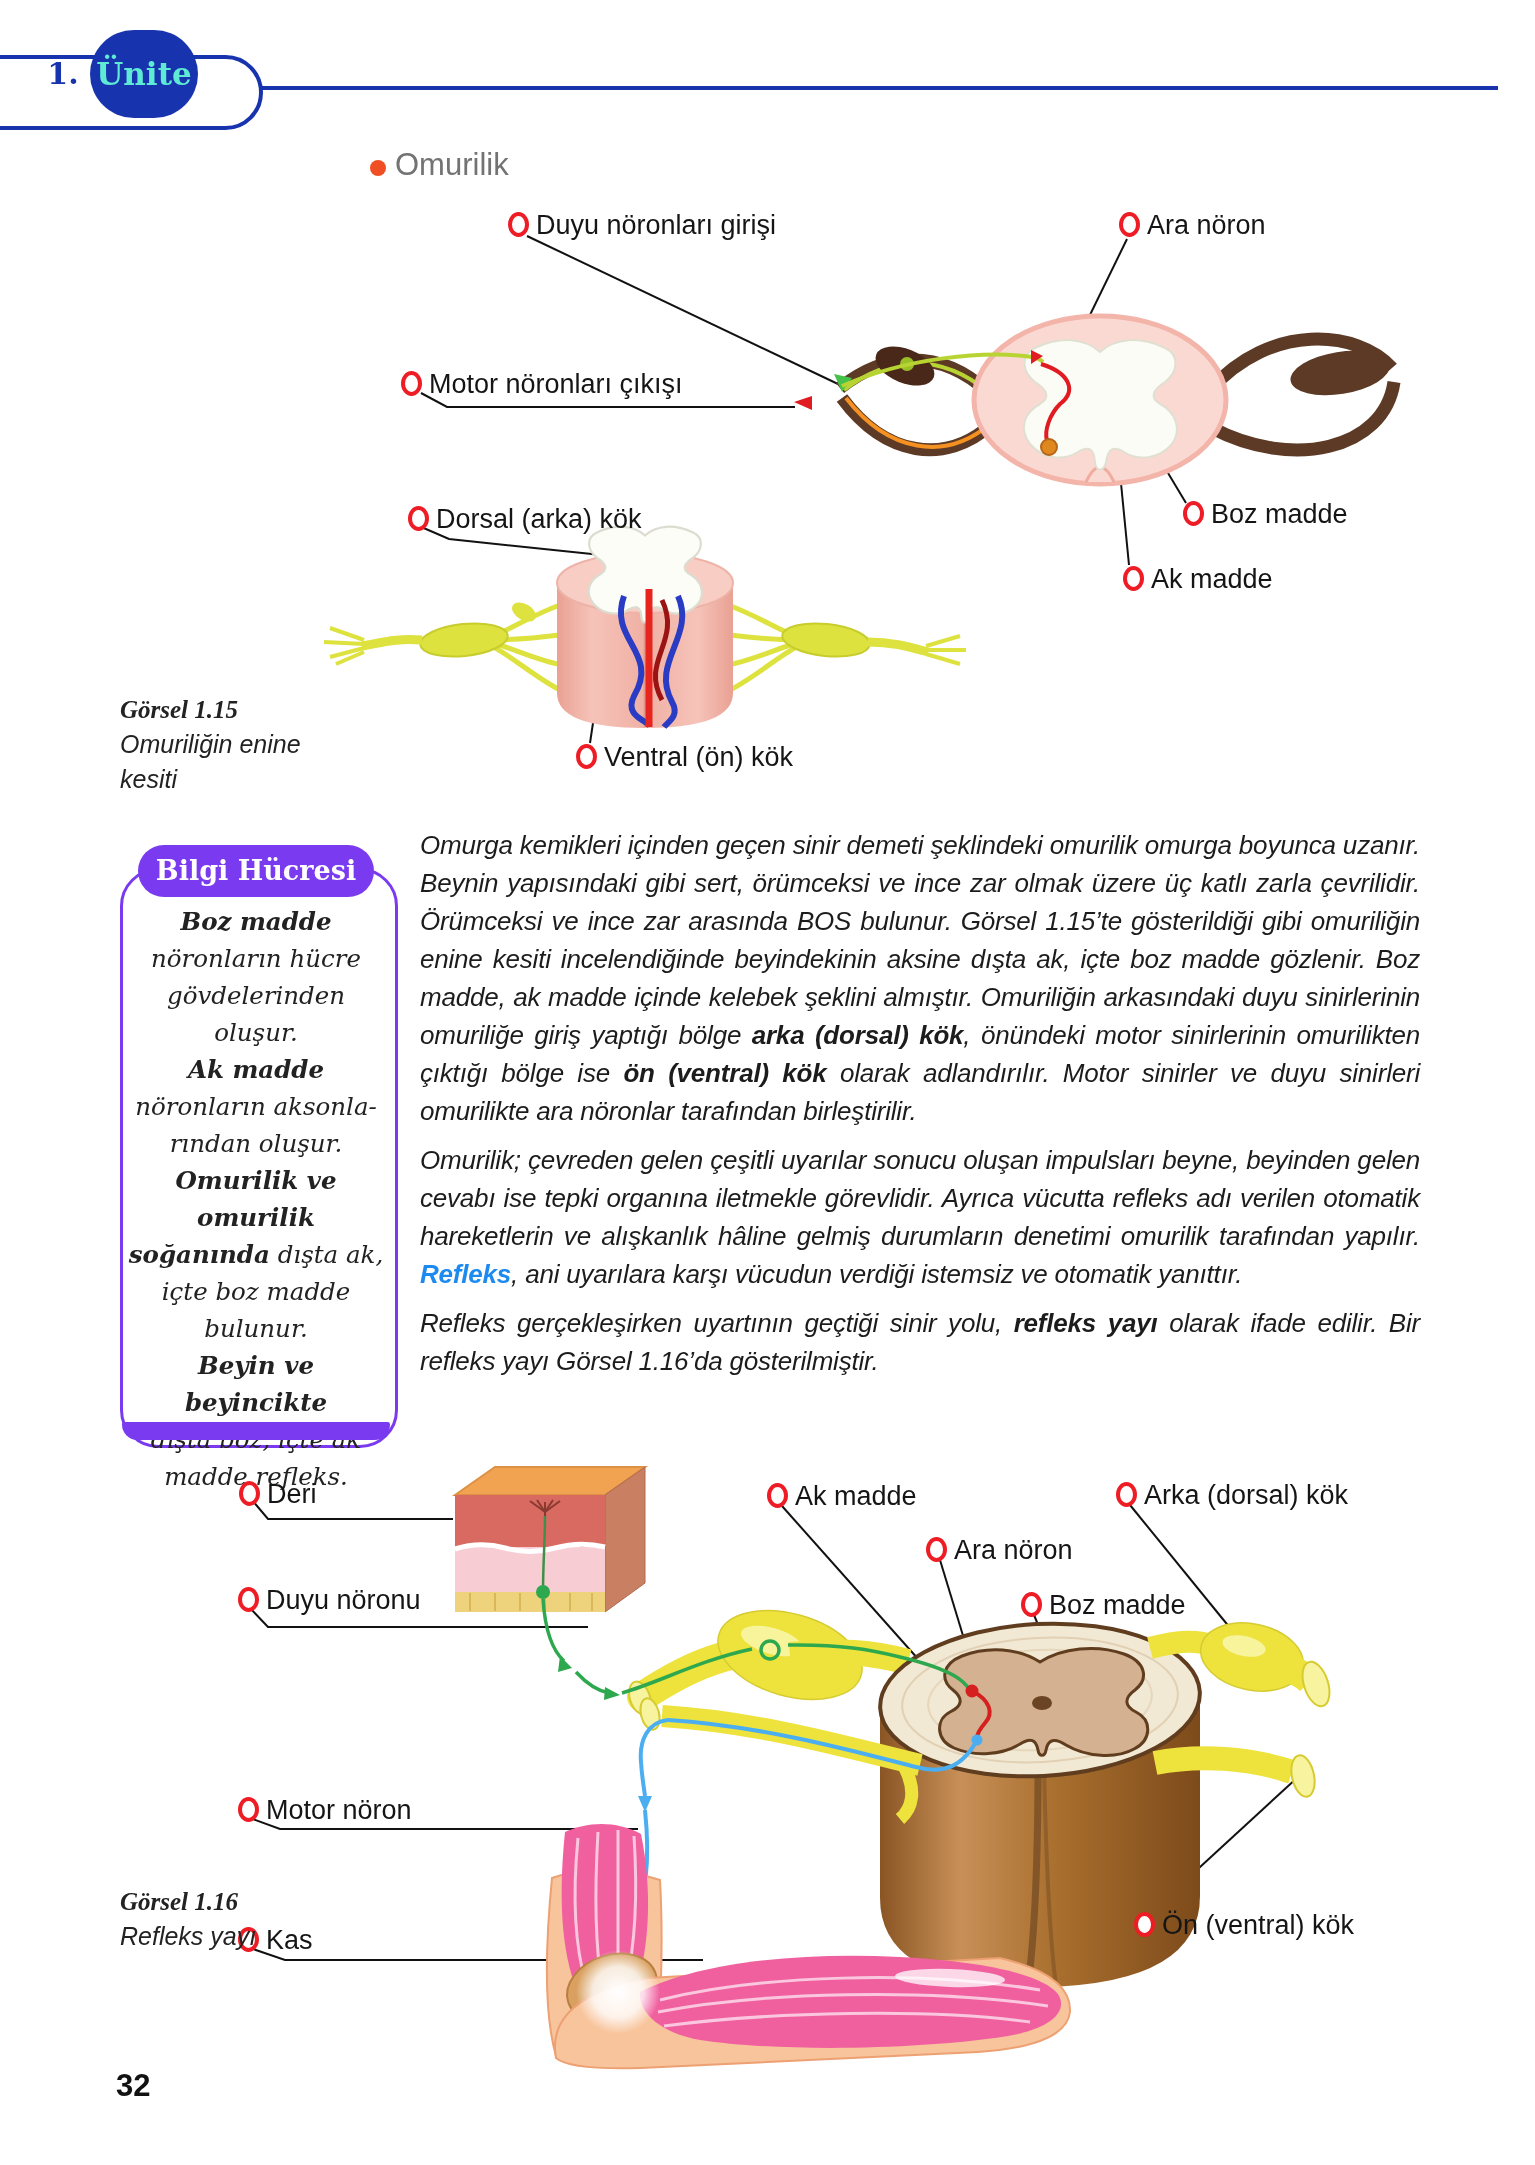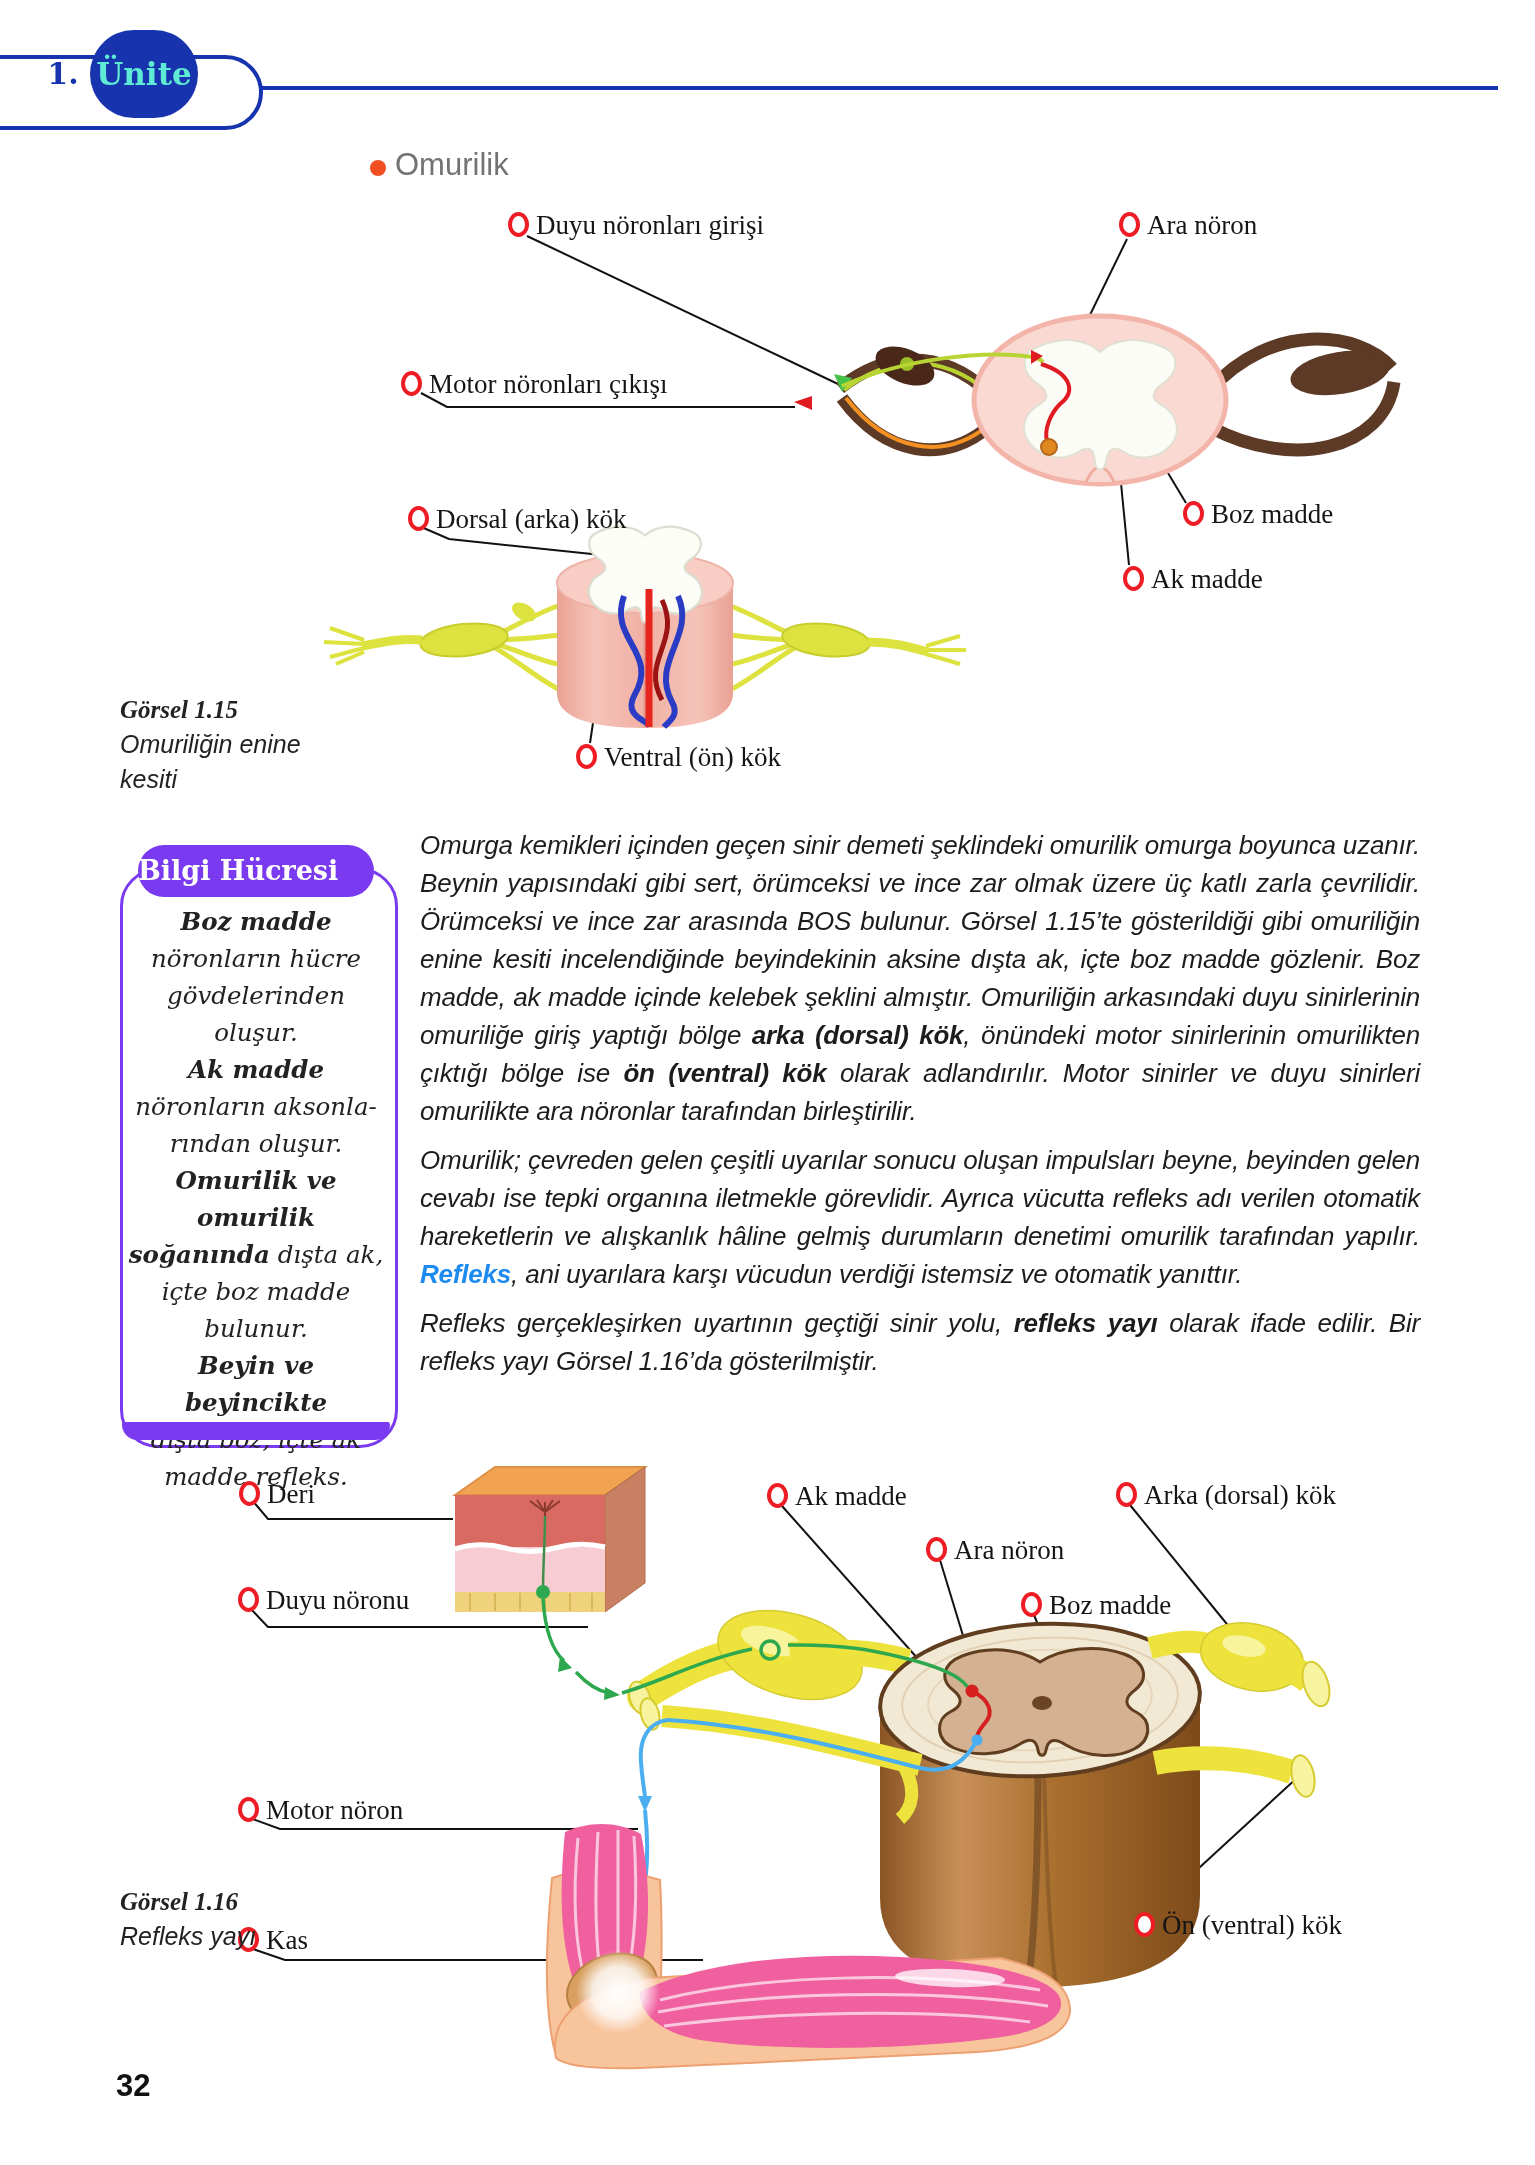--- a/index.html
+++ b/index.html
@@ -11,31 +11,31 @@
         border:4px solid #1733ad;border-radius:38px;}
   .hdr-blue-pill{position:absolute;left:90px;top:30px;width:108px;height:88px;background:#1733ad;
         border-radius:44px;color:#5eead4;font-family:"DejaVu Serif",serif;font-weight:bold;font-size:31px;
         text-align:center;line-height:88px;}
   .hdr-num{position:absolute;left:38px;top:30px;width:50px;height:88px;color:#1733ad;
         font-family:"DejaVu Serif",serif;font-weight:bold;font-size:30px;text-align:center;line-height:88px;}
   
   .sec-bullet{position:absolute;left:370px;top:160px;width:16px;height:16px;border-radius:50%;background:#f04e23;}
   .sec-title{position:absolute;left:395px;top:147px;font-size:31px;font-weight:normal;color:#737373;}
   
-  .lbl{position:absolute;white-space:nowrap;font-family:Liberation Serif, serif;font-size:27px;color:#151515;text-align:center;}
+  .lbl{position:absolute;white-space:nowrap;font-family:Liberation Sans, sans-serif;font-size:27px;color:#151515;text-align:center;}
   .lbl .dot{display:inline-block;width:13px;height:17px;border:4.5px solid #ee1c24;border-radius:50%;
         background:#fff;margin-right:7px;vertical-align:-3px;}
   
   .cap{position:absolute;font-style:italic;font-size:25px;color:#222;line-height:35px;}
   .cap .ct{font-weight:bold;font-family:Liberation Serif, serif;}
   
   .ibox{position:absolute;left:120px;top:868px;width:272px;height:574px;border:3.5px solid #7a3bf0;
         border-radius:38px;background:#fff;}
   .ibox-title{position:absolute;left:138px;top:845px;width:236px;height:52px;background:#7a3bf0;border-radius:27px;
-        color:#fff;font-family:"DejaVu Serif",serif;font-weight:bold;font-size:27px;text-align:left;line-height:52px;}
+        color:#fff;font-family:"DejaVu Serif",serif;font-weight:bold;font-size:27px;text-align:center;line-height:52px;}
   .ibox-foot{position:absolute;left:122px;top:1422px;width:268px;height:18px;background:#7a3bf0;
         border-radius:4px 4px 26px 26px;}
   .ibox-body{position:absolute;left:126px;top:903px;width:260px;text-align:center;
         font-family:"DejaVu Serif",serif;font-style:italic;font-size:24.5px;line-height:37px;color:#222;}
   .ibox-body .ib{font-weight:bold;}
   
   .bodytext{position:absolute;left:420px;top:826px;width:1000px;text-align:justify;
         font-size:26px;line-height:38px;letter-spacing:-0.2px;color:#1c1c1c;font-style:italic;}
   .bodytext p{margin:0 0 11px 0;}
   .bodytext .b{font-weight:bold;}

